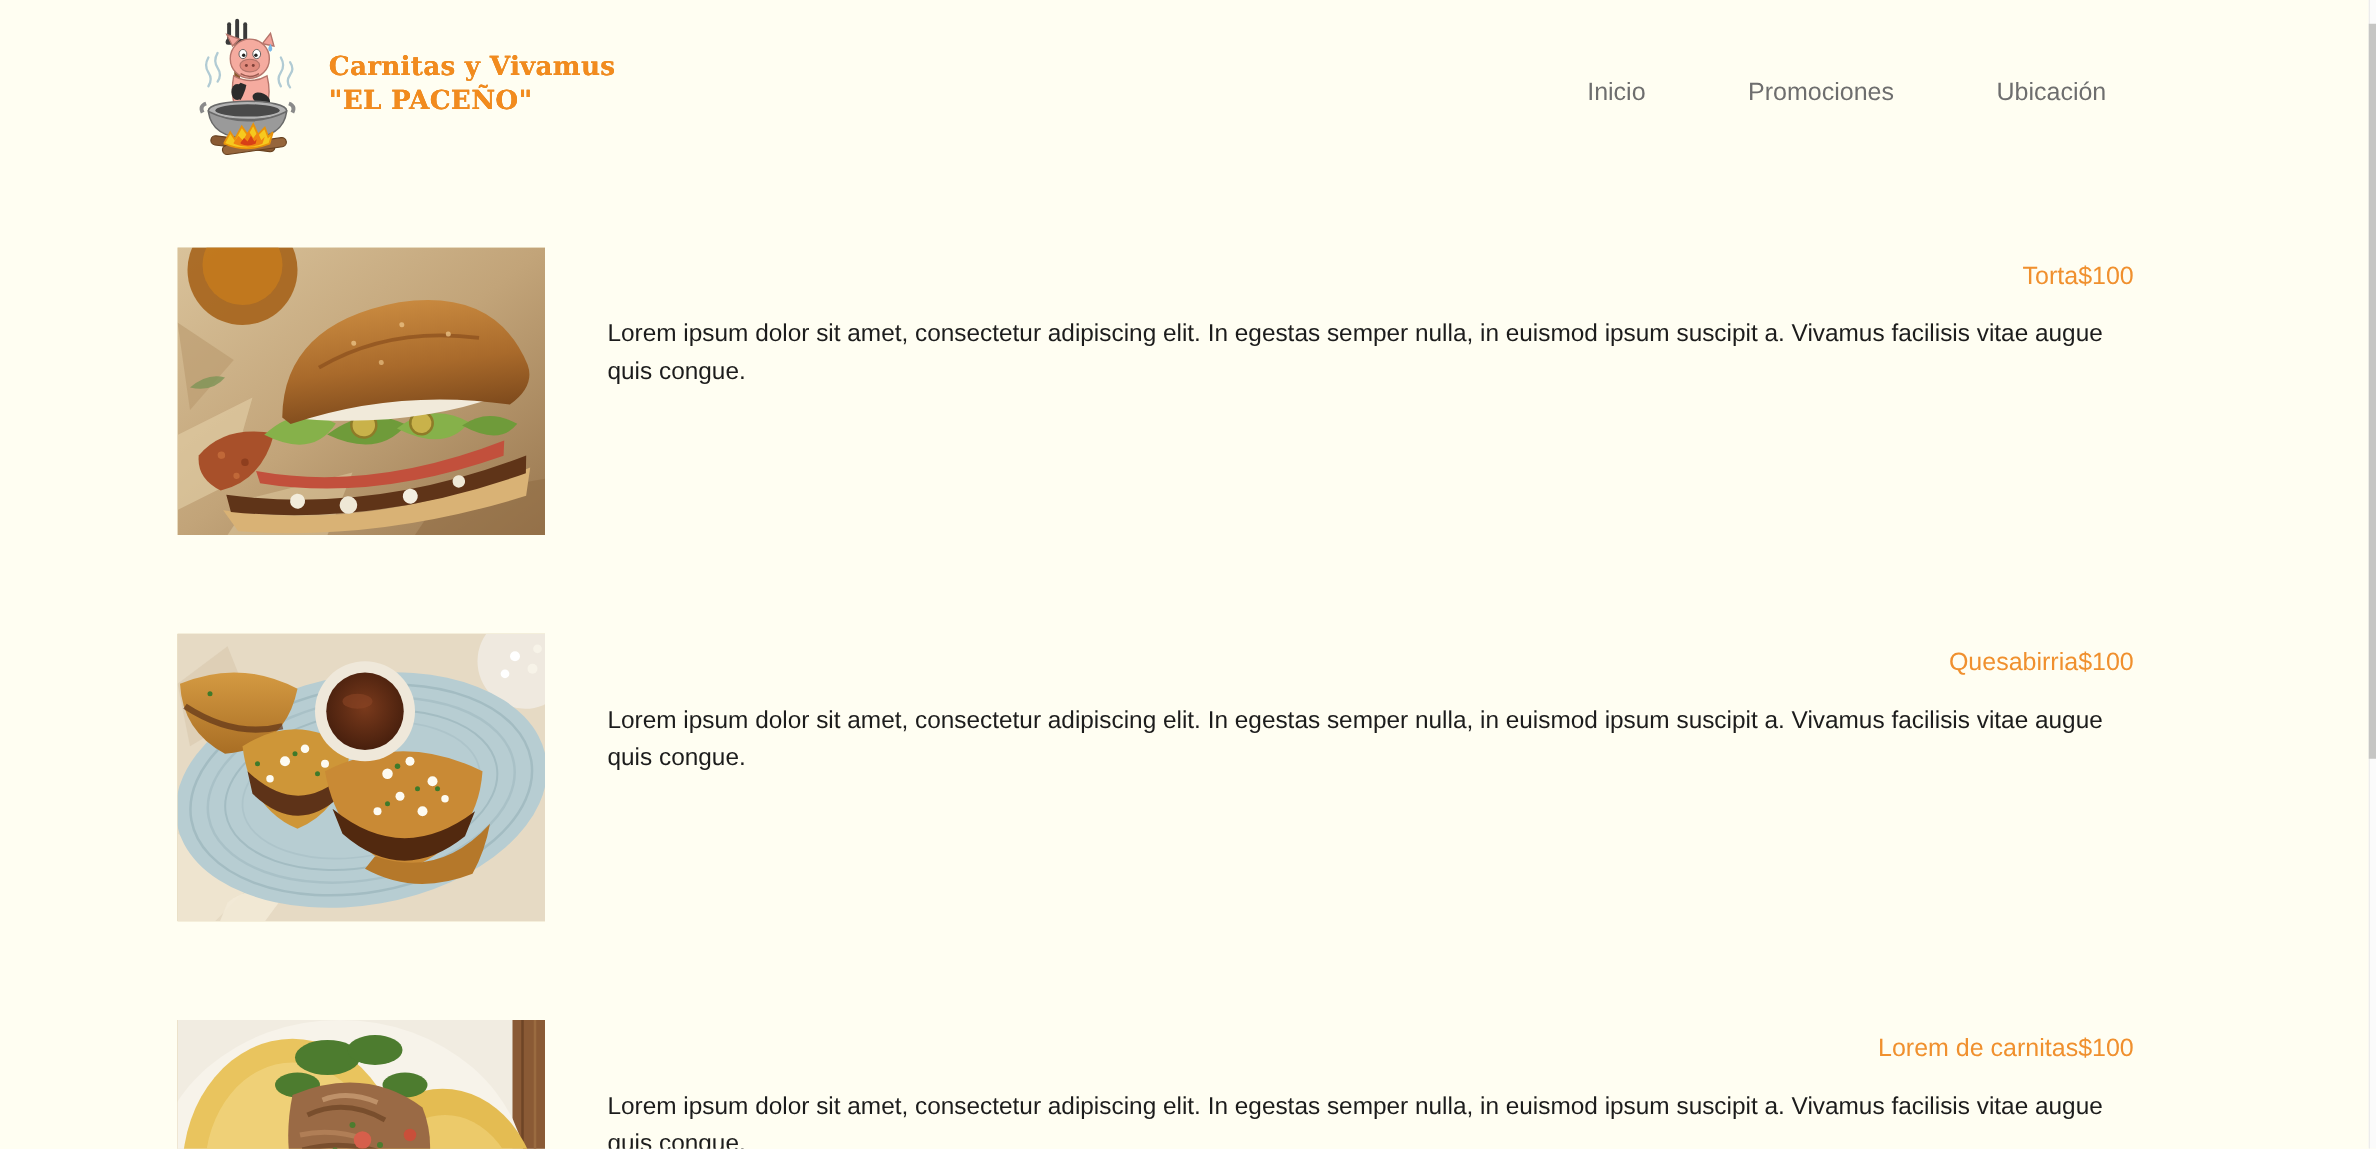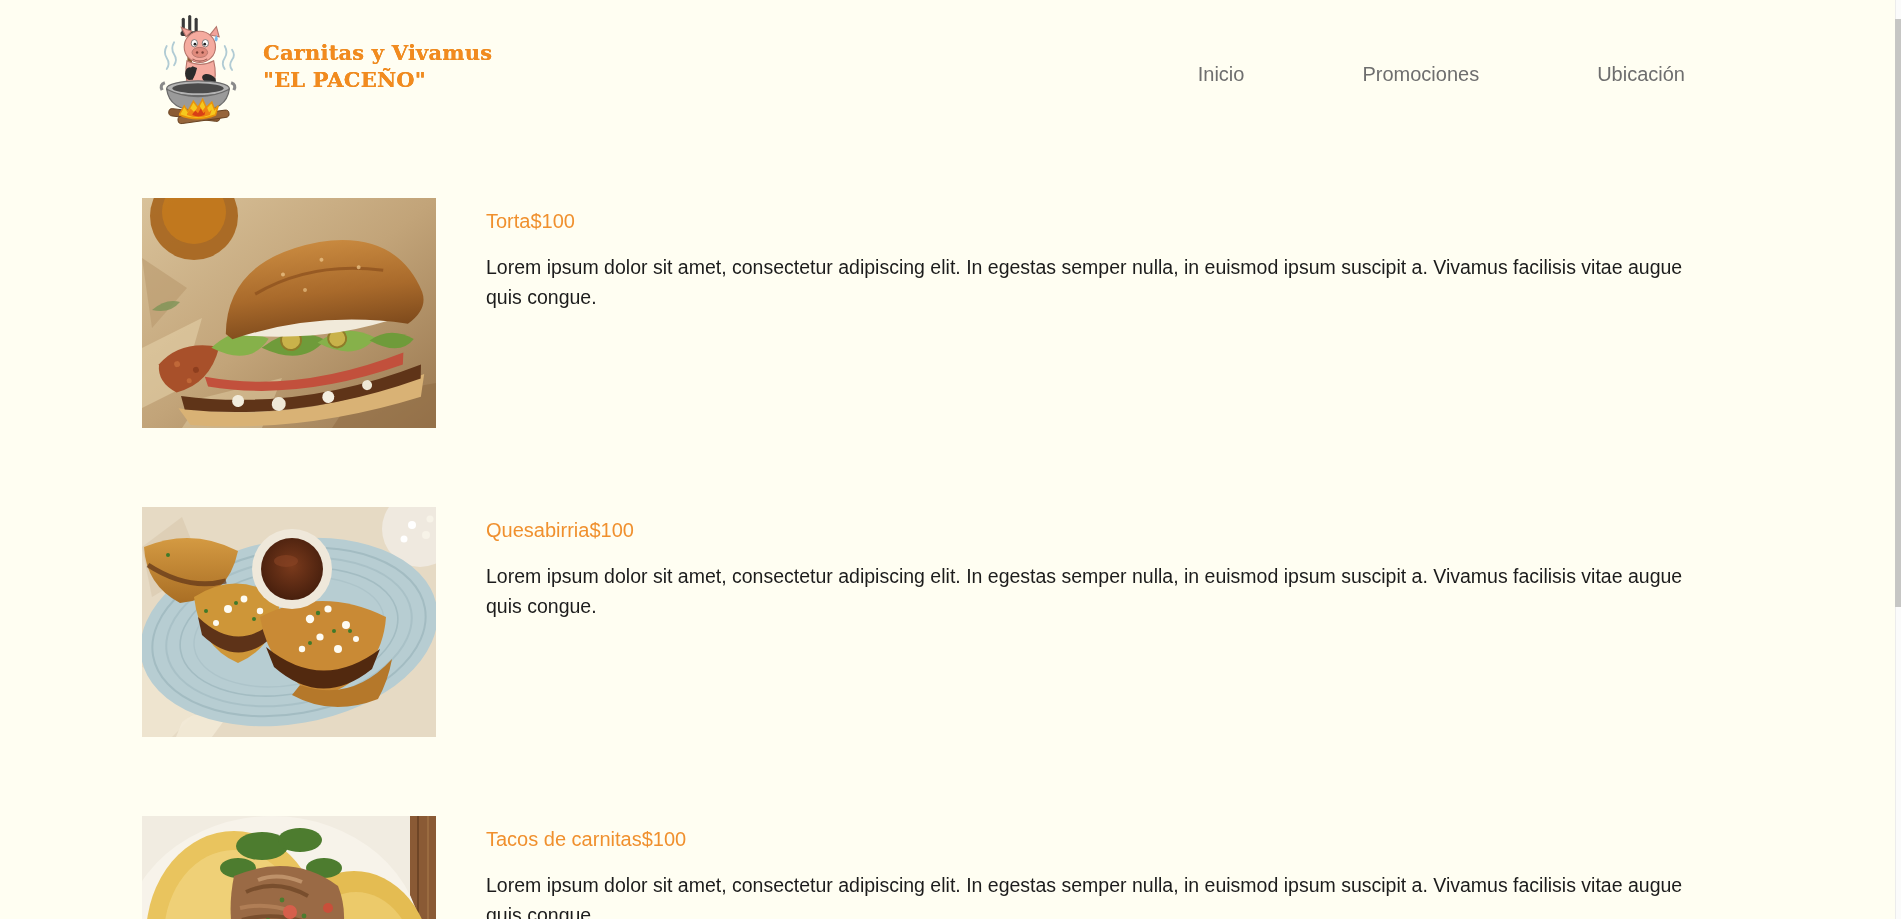--- a/index.html
+++ b/index.html
@@ -17,34 +17,34 @@
   .logo-wrap svg { width:100%; height:100%; display:block; }
   .brand { position:absolute; left:263px; top:40px; line-height:1.28; }
   .brand div {
     font-family:"DejaVu Serif", serif;
     font-weight:bold;
     font-size:21px;
     letter-spacing:0.2px;
     color:#F28B1E;
     text-shadow:0 0 0.5px #d97a10;
   }
-  .nav { position:absolute; top:63px; right:216px; display:flex; gap:118px; }
+  .nav { position:absolute; top:63px; right:216px; display:flex; gap:82px; }
   .nav a {
     font-size:20px; color:#6E6E6E; text-decoration:none; cursor:pointer; white-space:nowrap;
   }
 
   
   .menu { position:absolute; top:198px; left:0; right:0; }
   .menu-row { display:flex; margin:0 194px 79px 142px; height:230px; }
   .dish-photo {
     width:294px; height:230px; flex:none; overflow:hidden; background:#d8c49c;
   }
   .dish-photo svg { width:294px; height:230px; display:block; }
   .dish-info { flex:1; margin-left:50px; padding-top:10px; }
-  .dish-head { display:flex; justify-content:flex-start; align-items:flex-start; }
+  .dish-head { display:flex; justify-content:flex-end; align-items:flex-start; }
   .dish-name { font-size:20px; line-height:27px; color:#F0902E; font-weight:normal; }
   .dish-price { font-size:20px; line-height:27px; color:#F0902E; }
   .dish-desc {
     margin-top:17px; font-size:19.5px; line-height:30px; color:#1C1C1C; max-width:1221px;
   }
 
   
   .scrollbar-track {
     position:absolute; top:0; right:0; width:6px; height:919px;
     background:#FBFBFB; border-left:1px solid #ECECEC;
@@ -335,21 +335,21 @@
             <circle cx="136" cy="136" r="2.2"></circle>
         </g>
 
         <path d="M222,120 q26,6 40,26 q-8,22 -30,28 q-22,-10 -26,-32 q6,-16 16,-22 z" fill="#8A5A38"></path>
         <circle cx="236" cy="150" r="5" fill="#E2836F"></circle>
           <circle cx="226" cy="164" r="4" fill="#D65F4B"></circle>
       </svg>
     </div>
     <div class="dish-info">
       <div class="dish-head">
-        <div class="dish-name">Tacos de carnitas</div>
+        <div class="dish-name">Lorem de carnitas</div>
         <div class="dish-price">$100</div>
       </div>
       <div class="dish-desc">Lorem ipsum dolor sit amet, consectetur adipiscing elit. In egestas semper nulla, in euismod ipsum suscipit a. Vivamus facilisis vitae augue quis congue.</div>
     </div>
   </div>
 
 </div>
 
 <div class="scrollbar-track">
   <div class="scrollbar-thumb"></div>

